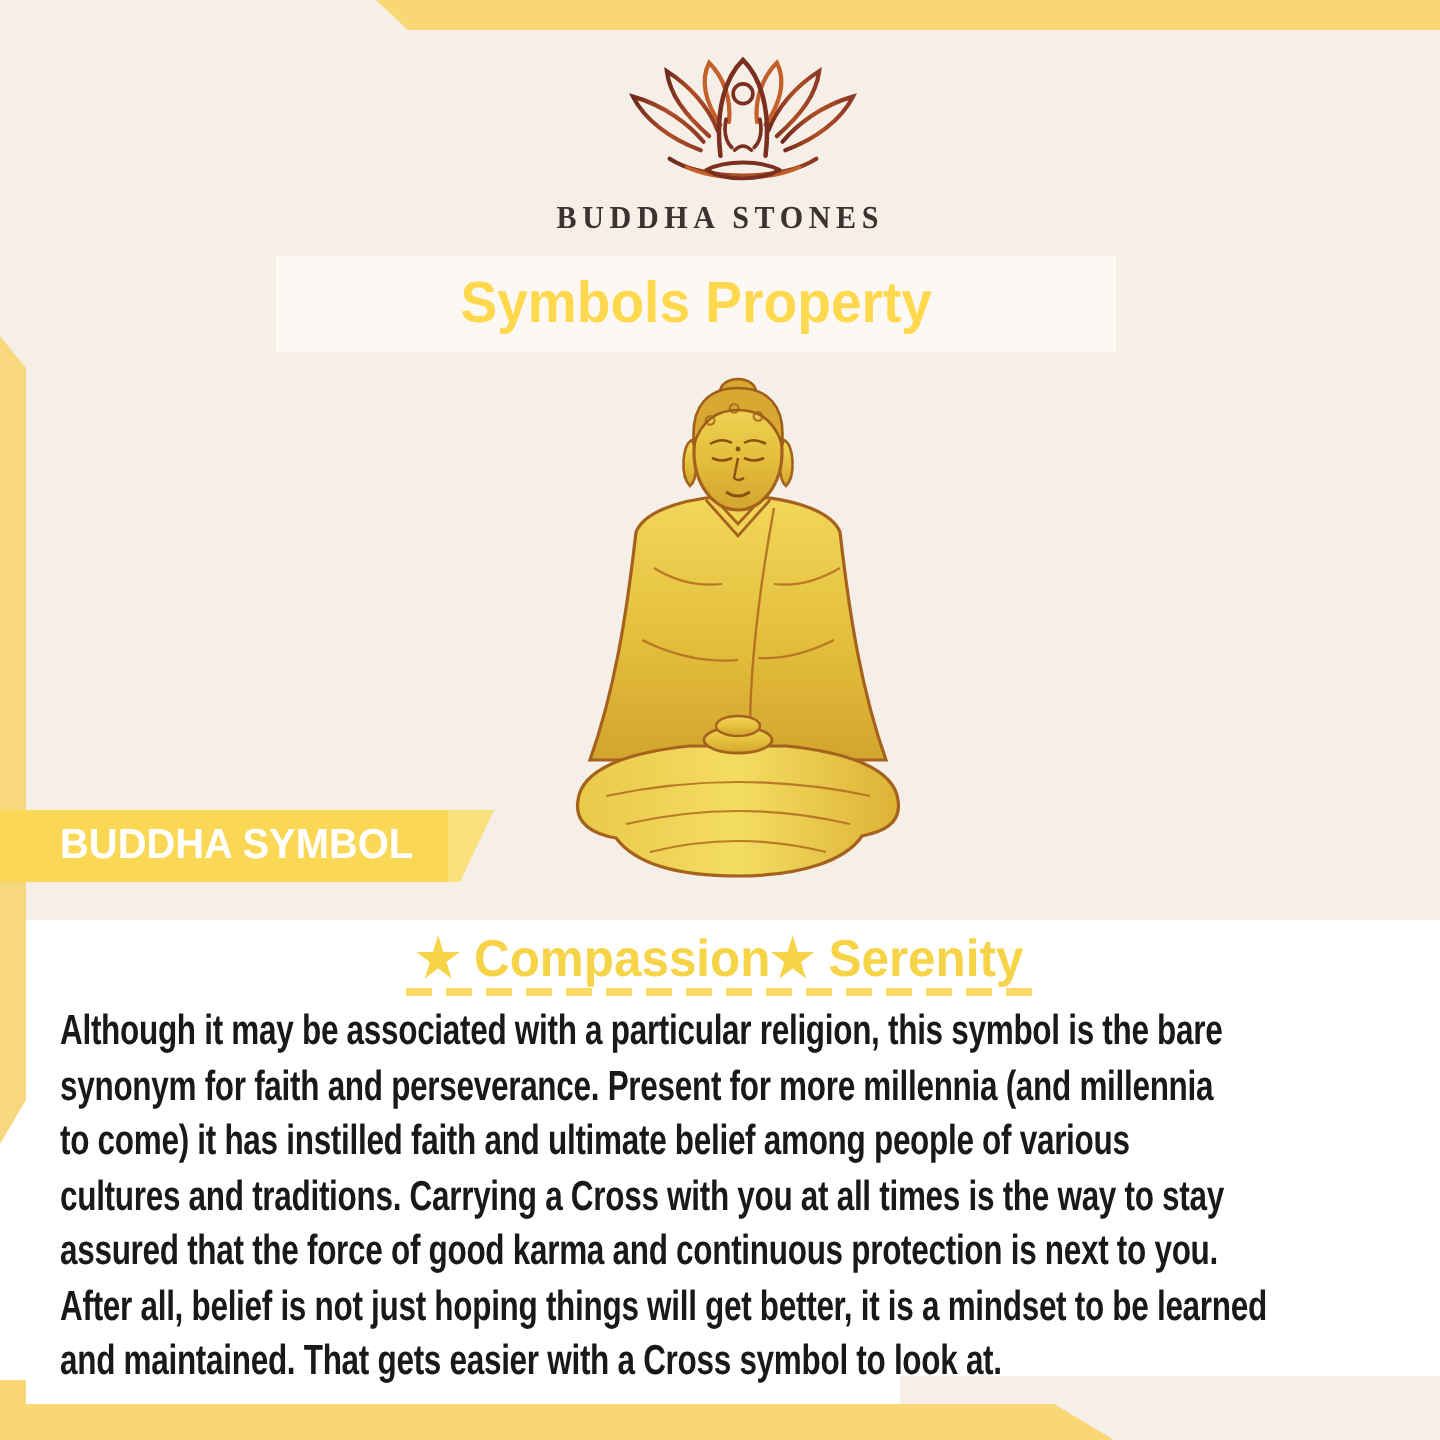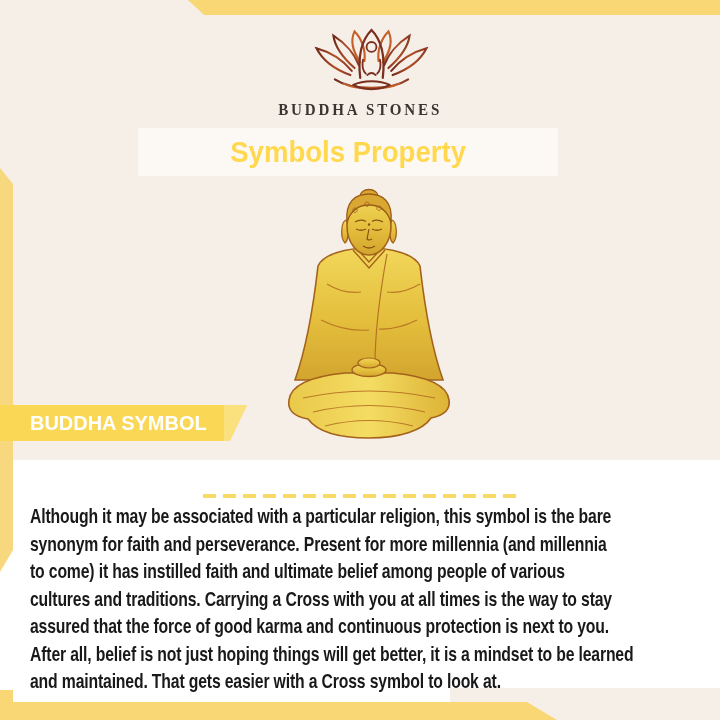--- a/index.html
+++ b/index.html
@@ -209,20 +209,23 @@
     <path d="M73,41 Q78,43.5 83,41 M89,41 Q94,43.5 99,41" fill="none" stroke="#8A5212" stroke-width="1.3"></path>
     <path d="M86,41 L84,51 Q86,53 89,51" fill="none" stroke="#8A5212" stroke-width="1.2"></path>
     <path d="M80,58 Q86,62 92,58" fill="none" stroke="#8A5212" stroke-width="1.4"></path>
     <circle cx="86" cy="36.5" r="1.2" fill="#8A5212"></circle>
   </svg>
 
   <div class="symbol-ribbon"></div>
   <div class="symbol-ribbon-fold"></div>
   <div class="symbol-ribbon-label">BUDDHA SYMBOL</div>
 
+  <div class="section-heading">
+    <span>★ Compassion★ Serenity</span>
+  </div>
   <div class="dashed-divider"></div>
   <div class="description-paragraph">Although it may be associated with a particular religion, this symbol is the bare
 synonym for faith and perseverance. Present for more millennia (and millennia
 to come) it has instilled faith and ultimate belief among people of various
 cultures and traditions. Carrying a Cross with you at all times is the way to stay
 assured that the force of good karma and continuous protection is next to you.
 After all, belief is not just hoping things will get better, it is a mindset to be learned
 and maintained. That gets easier with a Cross symbol to look at.</div>
 
 </div>

